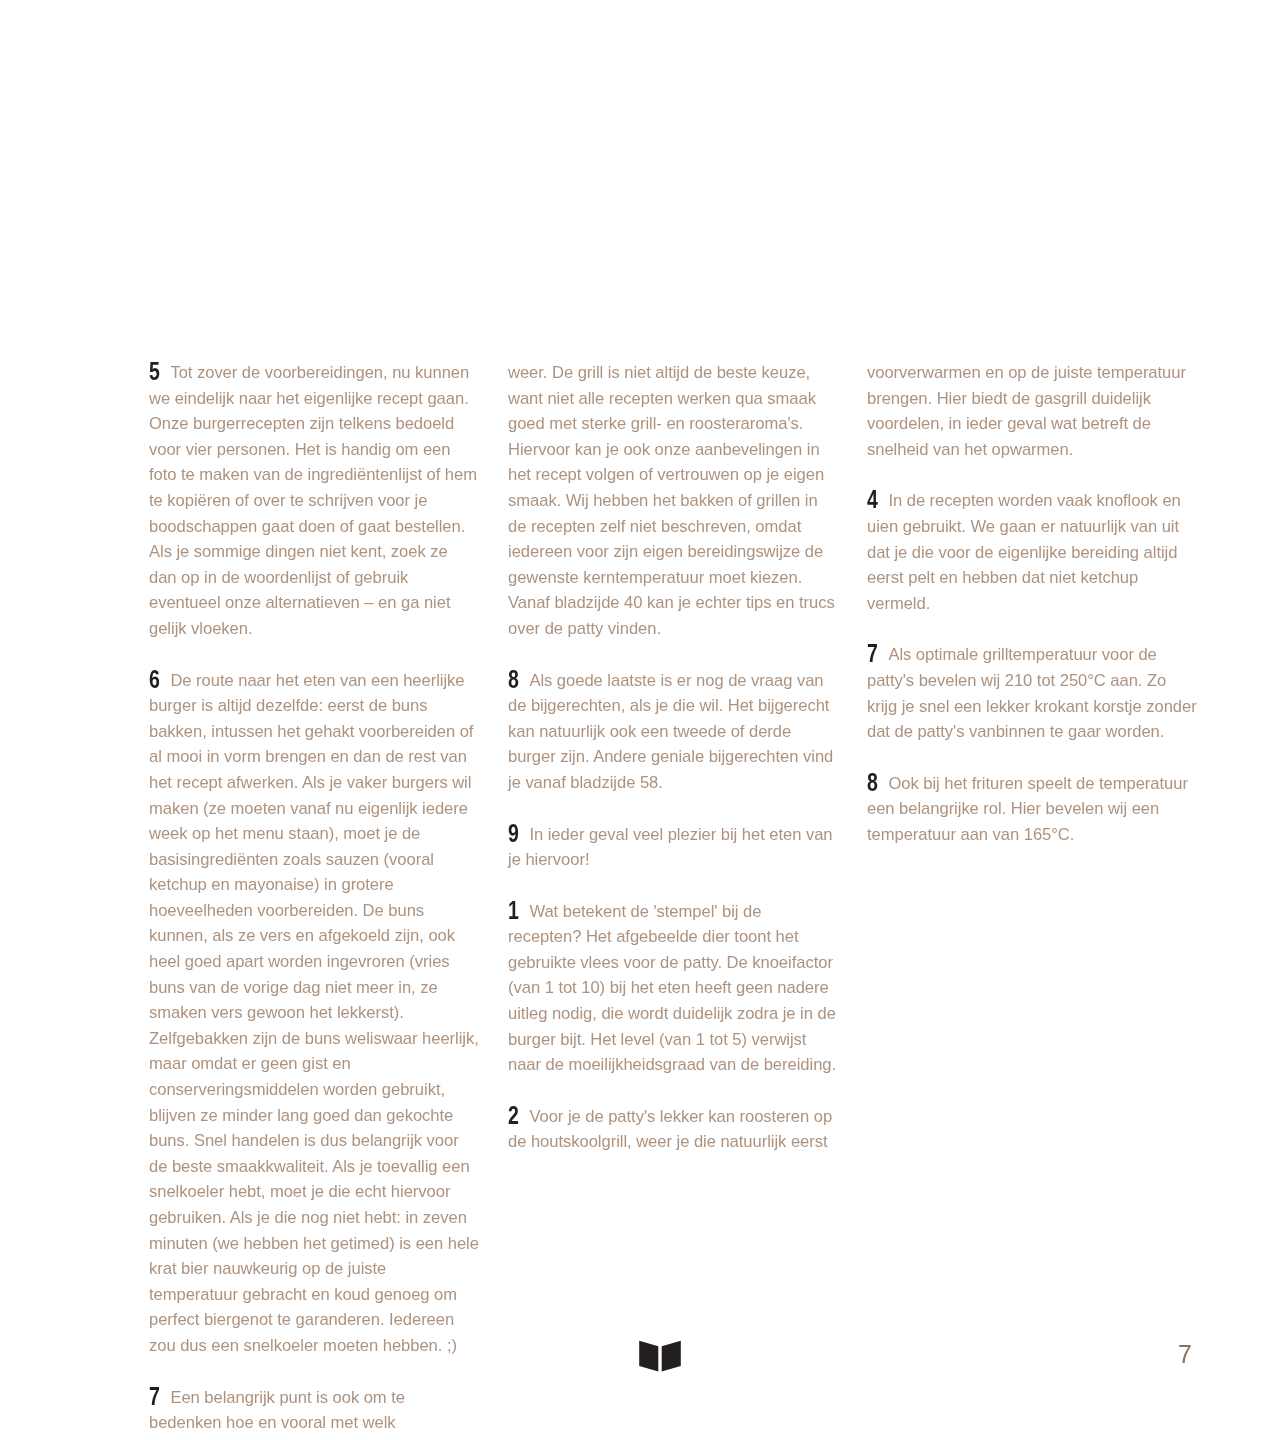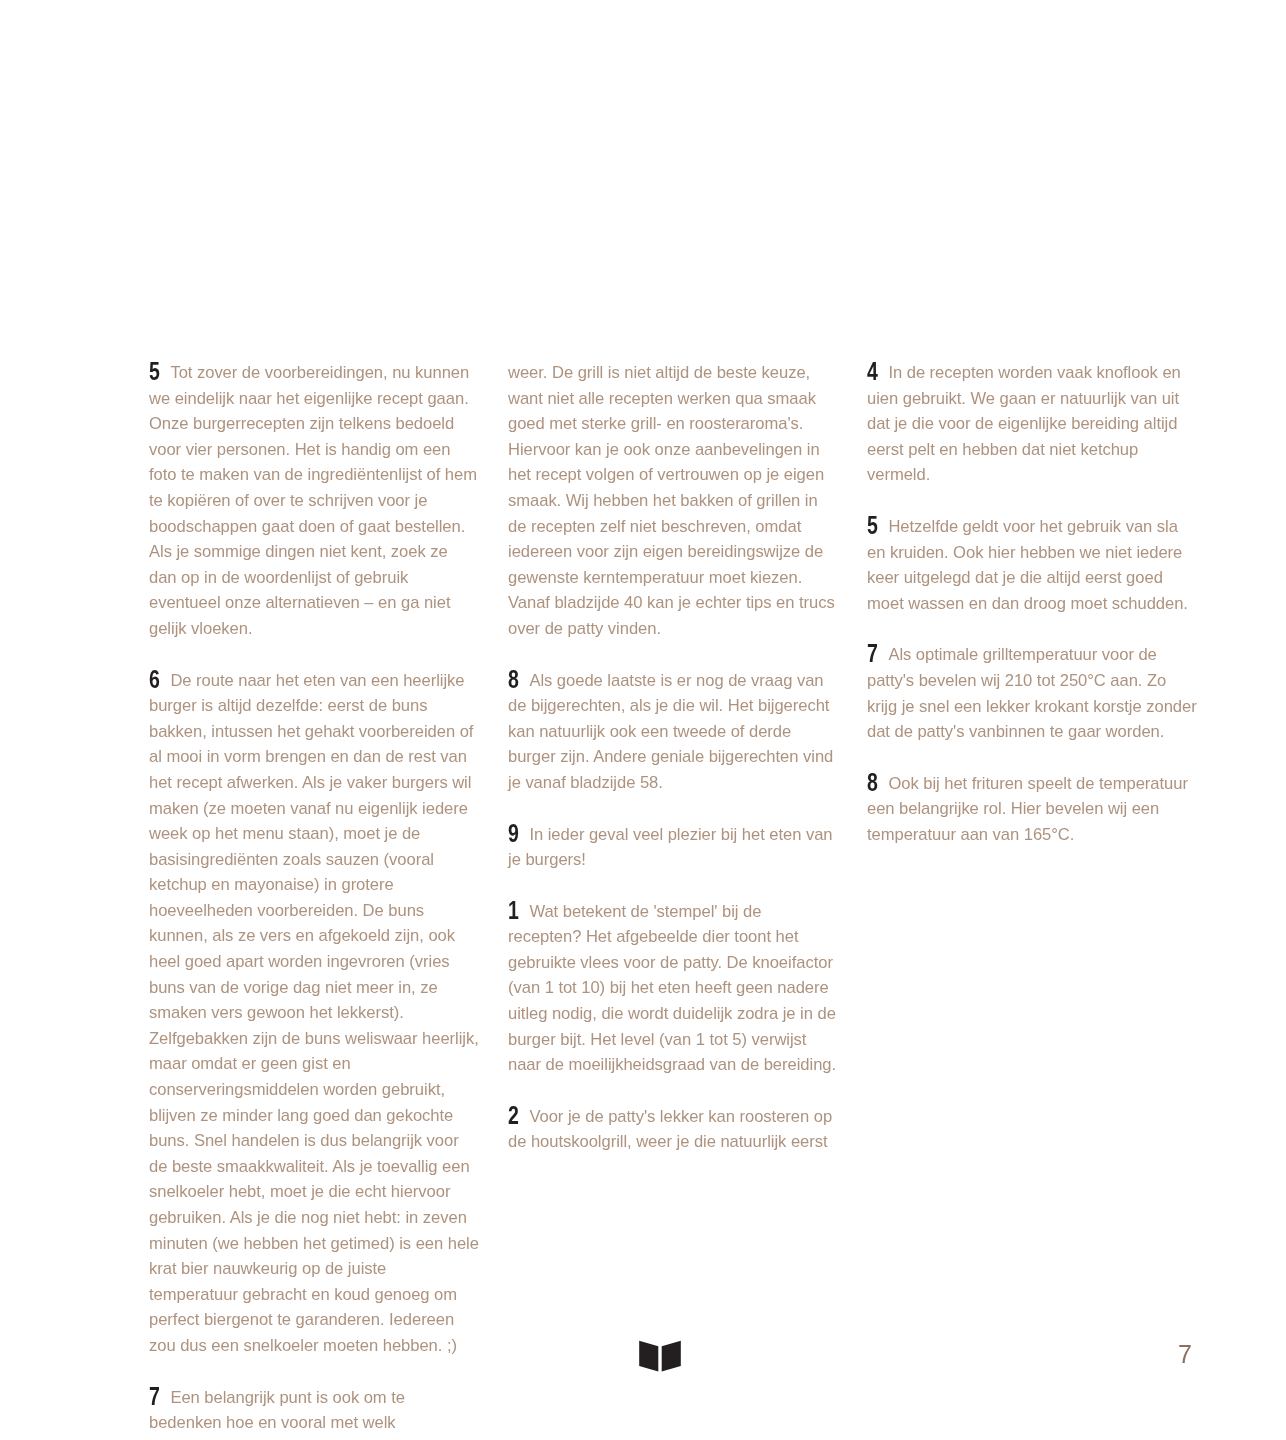--- a/index.html
+++ b/index.html
@@ -133,30 +133,30 @@
 
     <div class="col">
       <p class="para"><span class="num">5</span><span>Tot zover de voorbereidingen, nu kunnen we eindelijk naar het eigenlijke recept gaan. Onze burgerrecepten zijn telkens bedoeld voor vier personen. Het is handig om een foto te maken van de ingrediëntenlijst of hem te kopiëren of over te schrijven voor je boodschappen gaat doen of gaat bestellen. Als je sommige dingen niet kent, zoek ze dan op in de woordenlijst of gebruik eventueel onze alternatieven – en ga niet gelijk vloeken.</span></p>
       <p class="para"><span class="num">6</span><span>De route naar het eten van een heerlijke burger is altijd dezelfde: eerst de buns bakken, intussen het gehakt voorbereiden of al mooi in vorm brengen en dan de rest van het recept afwerken. Als je vaker burgers wil maken (ze moeten vanaf nu eigenlijk iedere week op het menu staan), moet je de basisingrediënten zoals sauzen (vooral ketchup en mayonaise) in grotere hoeveelheden voorbereiden. De buns kunnen, als ze vers en afgekoeld zijn, ook heel goed apart worden ingevroren (vries buns van de vorige dag niet meer in, ze smaken vers gewoon het lekkerst). Zelfgebakken zijn de buns weliswaar heerlijk, maar omdat er geen gist en conserveringsmiddelen worden gebruikt, blijven ze minder lang goed dan gekochte buns. Snel handelen is dus belangrijk voor de beste smaakkwaliteit. Als je toevallig een snelkoeler hebt, moet je die echt hiervoor gebruiken. Als je die nog niet hebt: in zeven minuten (we hebben het getimed) is een hele krat bier nauwkeurig op de juiste temperatuur gebracht en koud genoeg om perfect biergenot te garanderen. Iedereen zou dus een snelkoeler moeten hebben. ;)</span></p>
       <p class="para"><span class="num">7</span><span>Een belangrijk punt is ook om te bedenken hoe en vooral met welk gereedschap je de patty's gaat bereiden. Bakken versus grillen is echter ook een beetje afhankelijk van het</span></p>
     </div>
 
     <div class="col">
       <p class="para">weer. De grill is niet altijd de beste keuze, want niet alle recepten werken qua smaak goed met sterke grill- en roosteraroma's. Hiervoor kan je ook onze aanbevelingen in het recept volgen of vertrouwen op je eigen smaak. Wij hebben het bakken of grillen in de recepten zelf niet beschreven, omdat iedereen voor zijn eigen bereidingswijze de gewenste kerntemperatuur moet kiezen. Vanaf bladzijde 40 kan je echter tips en trucs over de patty vinden.</p>
       <p class="para"><span class="num">8</span><span>Als goede laatste is er nog de vraag van de bijgerechten, als je die wil. Het bijgerecht kan natuurlijk ook een tweede of derde burger zijn. Andere geniale bijgerechten vind je vanaf bladzijde 58.</span></p>
-      <p class="para"><span class="num">9</span><span>In ieder geval veel plezier bij het eten van je burgers!</span></p>
+      <p class="para"><span class="num">9</span><span>In ieder geval veel plezier bij het eten van je hiervoor!</span></p>
 
 
       <p class="para"><span class="num">1</span><span>Wat betekent de 'stempel' bij de recepten? Het afgebeelde dier toont het gebruikte vlees voor de patty. De knoeifactor (van 1 tot 10) bij het eten heeft geen nadere uitleg nodig, die wordt duidelijk zodra je in de burger bijt. Het level (van 1 tot 5) verwijst naar de moeilijkheidsgraad van de bereiding.</span></p>
       <p class="para"><span class="num">2</span><span>Voor je de patty's lekker kan roosteren op de houtskoolgrill, weer je die natuurlijk eerst</span></p>
     </div>
 
     <div class="col">
+      <p class="para">voorverwarmen en op de juiste temperatuur brengen. Hier biedt de gasgrill duidelijk voordelen, in ieder geval wat betreft de snelheid van het opwarmen.</p>
       <p class="para"><span class="num">4</span><span>In de recepten worden vaak knoflook en uien gebruikt. We gaan er natuurlijk van uit dat je die voor de eigenlijke bereiding altijd eerst pelt en hebben dat niet ketchup vermeld.</span></p>
-      <p class="para"><span class="num">5</span><span>Hetzelfde geldt voor het gebruik van sla en kruiden. Ook hier hebben we niet iedere keer uitgelegd dat je die altijd eerst goed moet wassen en dan droog moet schudden.</span></p>
       <p class="para"><span class="num">7</span><span>Als optimale grilltemperatuur voor de patty's bevelen wij 210 tot 250°C aan. Zo krijg je snel een lekker krokant korstje zonder dat de patty's vanbinnen te gaar worden.</span></p>
       <p class="para"><span class="num">8</span><span>Ook bij het frituren speelt de temperatuur een belangrijke rol. Hier bevelen wij een temperatuur aan van 165°C.</span></p>
     </div>
 
   </div>
 
   <div class="footer">
     <div class="book-icon">
       <svg width="50" height="38" viewBox="0 0 50 38" xmlns="http://www.w3.org/2000/svg">
         <path d="M23.3 8.2 L4.2 2.8 L4.2 28.0 L23.3 33.6 Z" fill="#231f20"></path>

